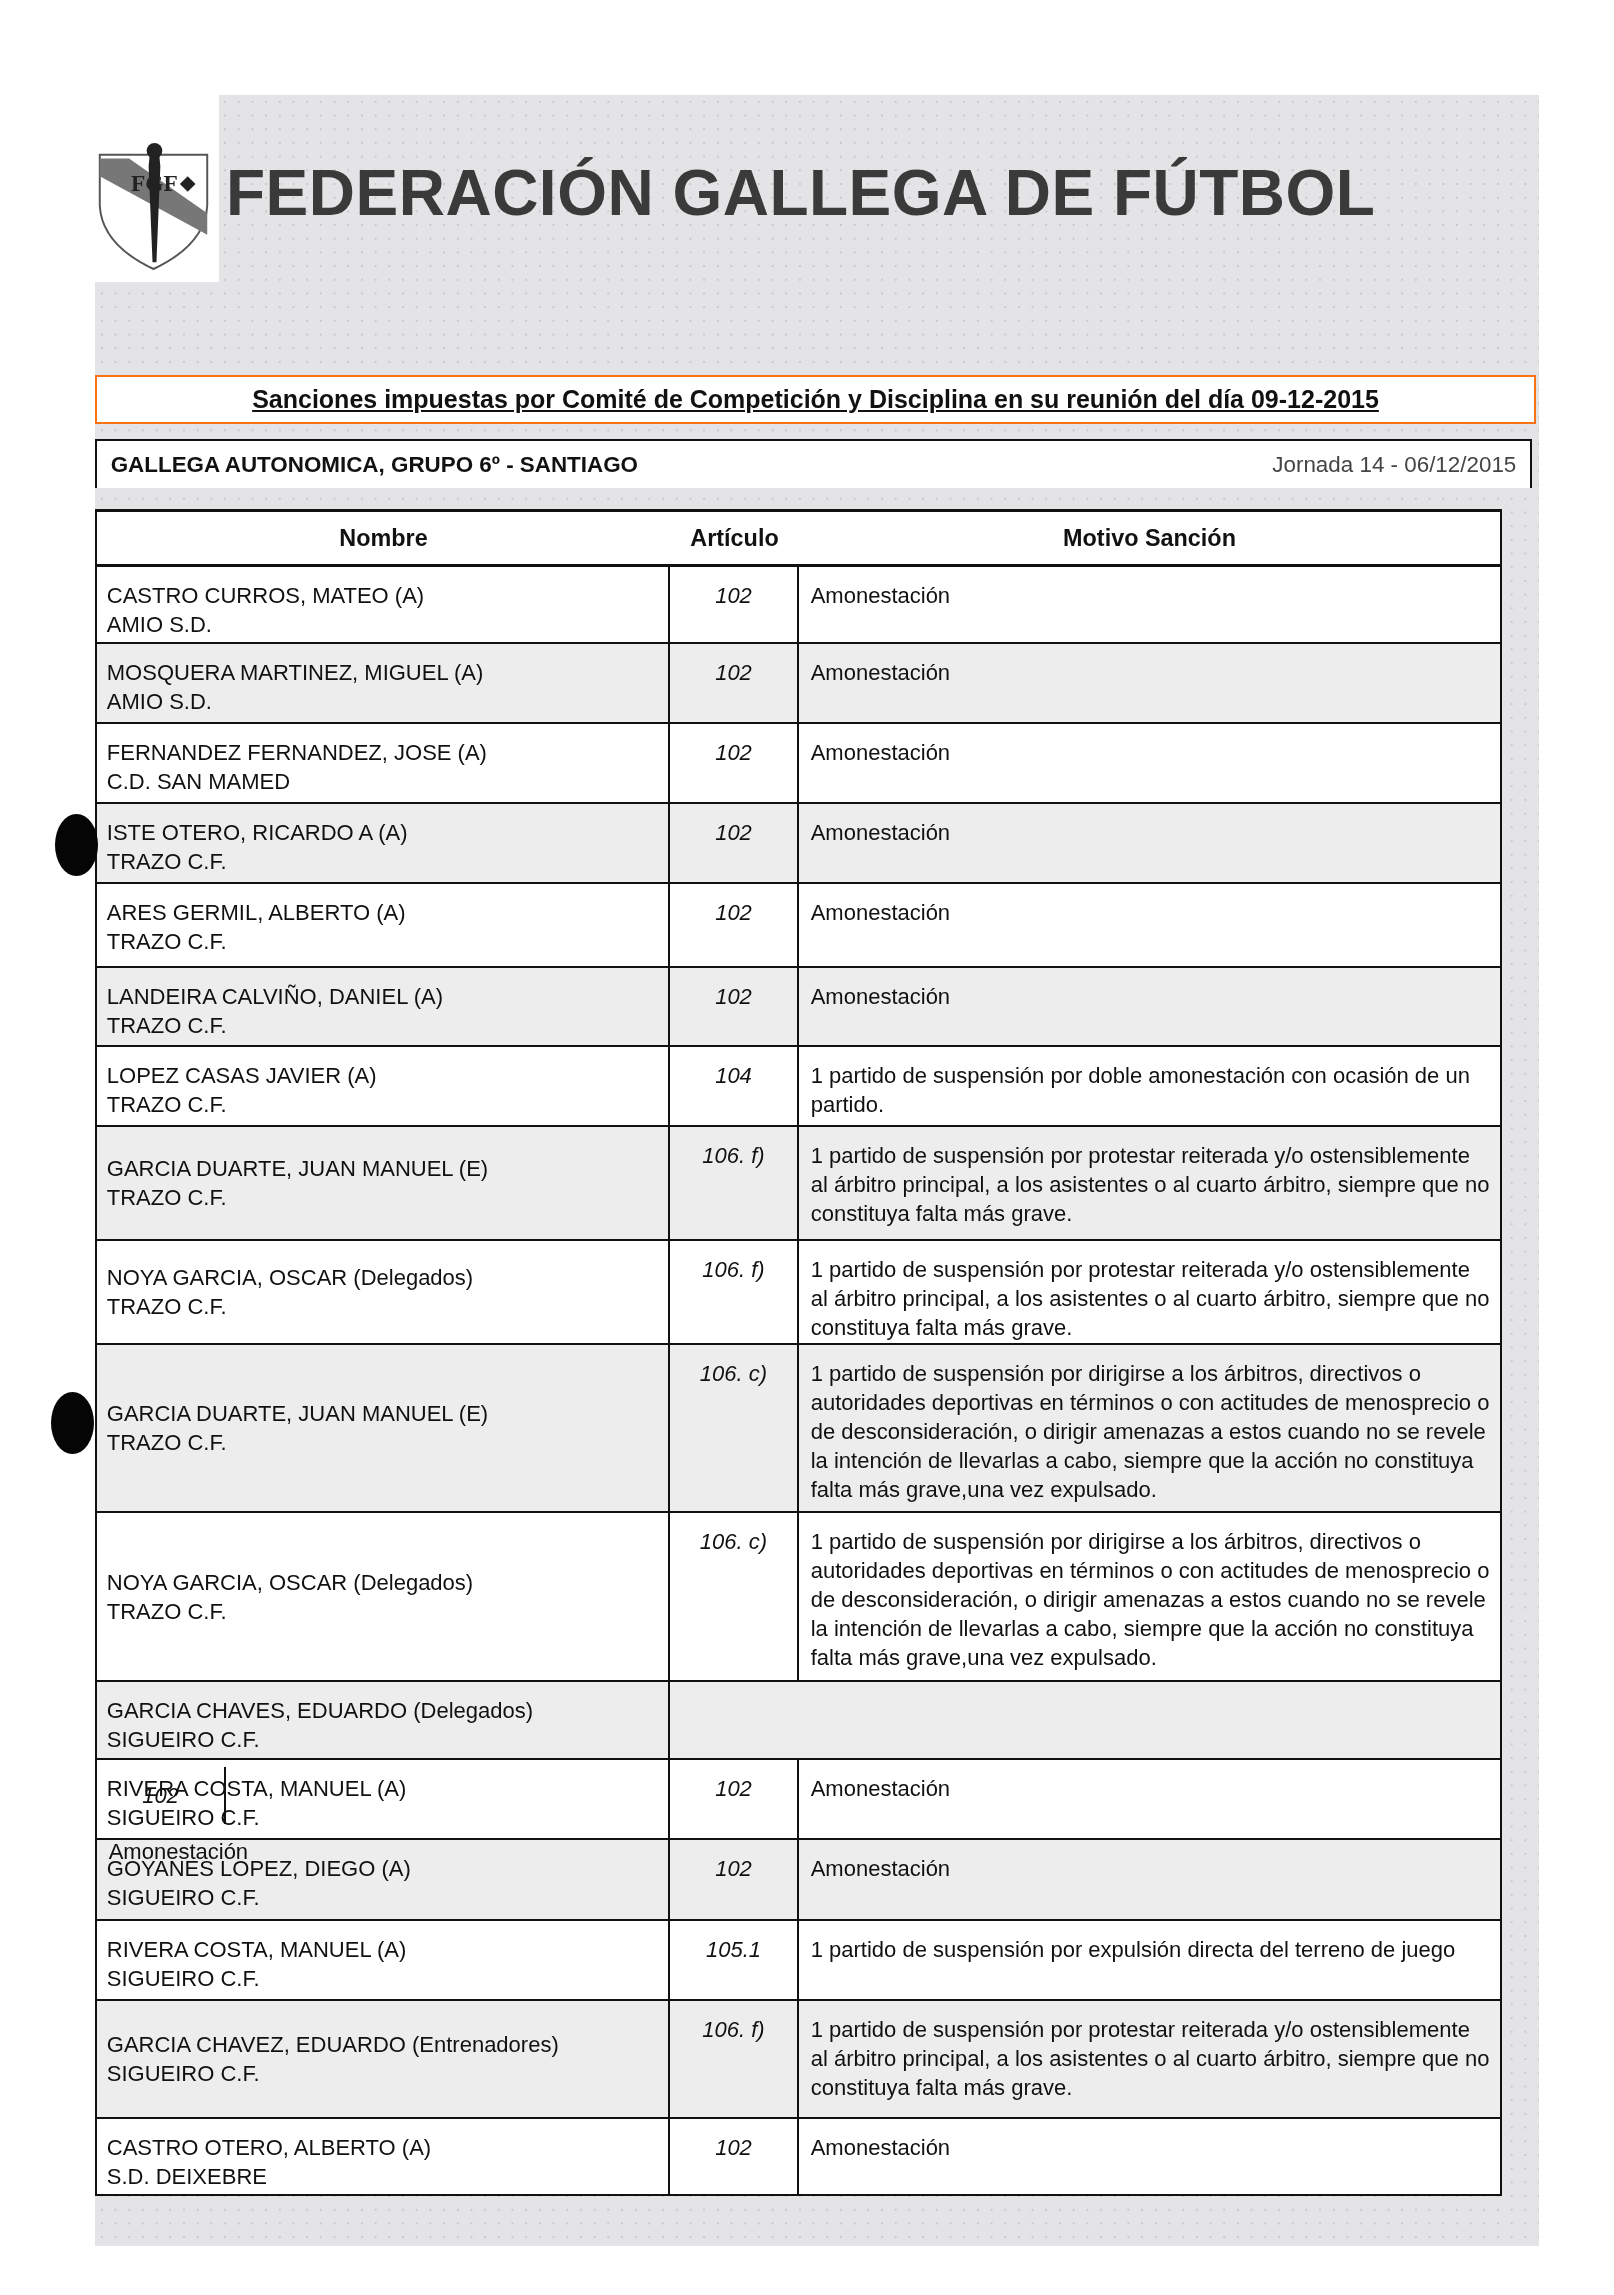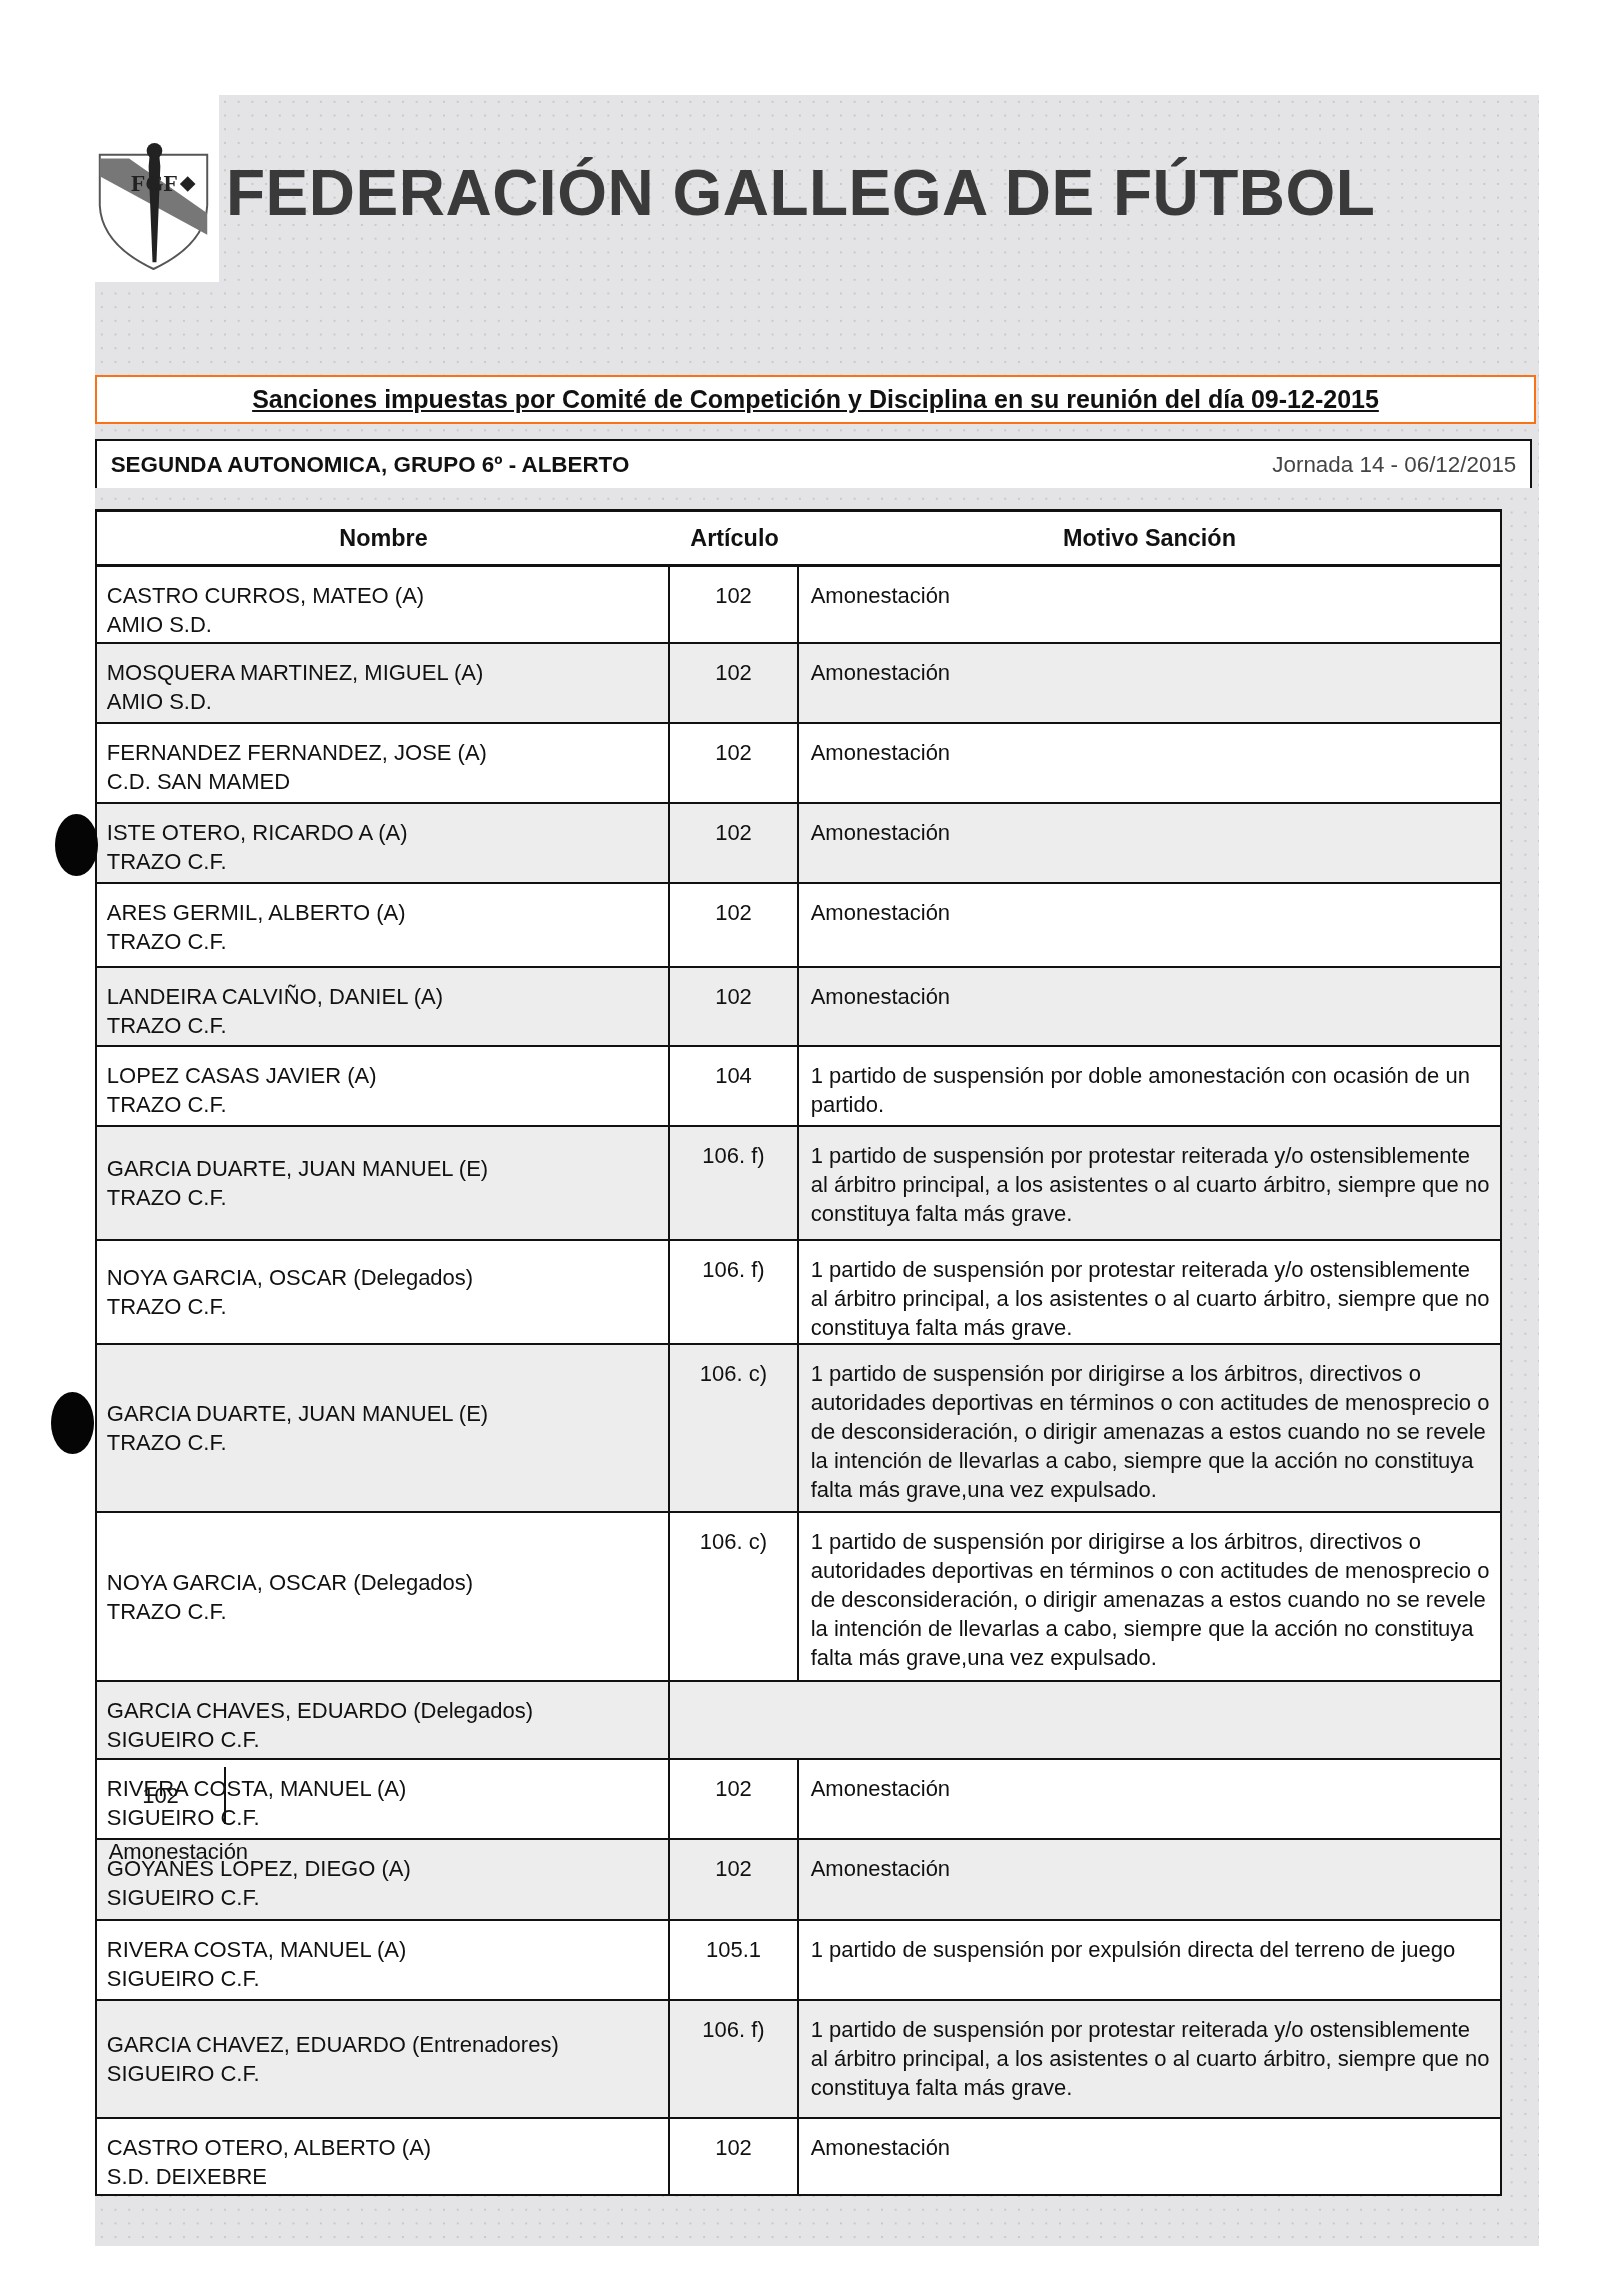--- a/index.html
+++ b/index.html
@@ -49,21 +49,21 @@
   .thead { display:flex; height:52px; border-bottom:3.9px solid #111; align-items:center; }
   .th { font-weight:bold; font-size:23.4px; text-align:center; }
   .th.c1 { width:573px; }
   .th.c2 { width:129px; }
   .th.c3 { flex:1; }
   .row { display:flex; border-bottom:2.9px solid #111; box-sizing:border-box; }
   .row:last-child { border-bottom:none; }
   .row.shade { background:#ededee; }
   .cell { box-sizing:border-box; font-size:22px; line-height:29px; }
   .cell.c1 { width:573px; padding:13.7px 9.8px; border-right:2px solid #111; display:flex; flex-direction:column; }
-  .cell.c2 { width:129px; padding:13.7px 0; text-align:center; border-right:2px solid #111; }
+  .cell.c2 { width:129px; padding:13.7px 0; text-align:center; border-right:2px solid #111;font-style:italic; }
   .cell.c3 { flex:1; padding:13.7px 9.8px 9.8px 11.7px; }
   .c1.mid { justify-content:center; }
 
   .hole { position:absolute; width:43px; height:62px; border-radius:50%; background:#050505; }
 </style>
 </head>
 <body>
 
 <div class="banner dotted"></div>
 <div class="logo-box"></div>
@@ -75,21 +75,21 @@
   <text x="66" y="55" text-anchor="middle" font-family="Liberation Serif, serif" font-size="24" font-weight="bold" fill="#222">FGF</text>
   <path d="M100 40 L108 48 L100 56 L92 48 Z" fill="#222"></path>
 </svg>
 <div class="fed-title">FEDERACIÓN GALLEGA DE FÚTBOL</div>
 
 <div class="title-box">
   <span>Sanciones impuestas por Comité de Competición y Disciplina en su reunión del día 09-12-2015</span>
 </div>
 
 <div class="group-box">
-  <span class="grp">SEGUNDA AUTONOMICA,  GRUPO 6º - ALBERTO</span>
+  <span class="grp">GALLEGA AUTONOMICA,  GRUPO 6º - SANTIAGO</span>
   <span class="jor">Jornada 14 - 06/12/2015</span>
 </div>
 
 <div class="table">
   <div class="thead">
     <div class="th c1">Nombre</div>
     <div class="th c2">Artículo</div>
     <div class="th c3">Motivo Sanción</div>
   </div>
   <div id="rows">

